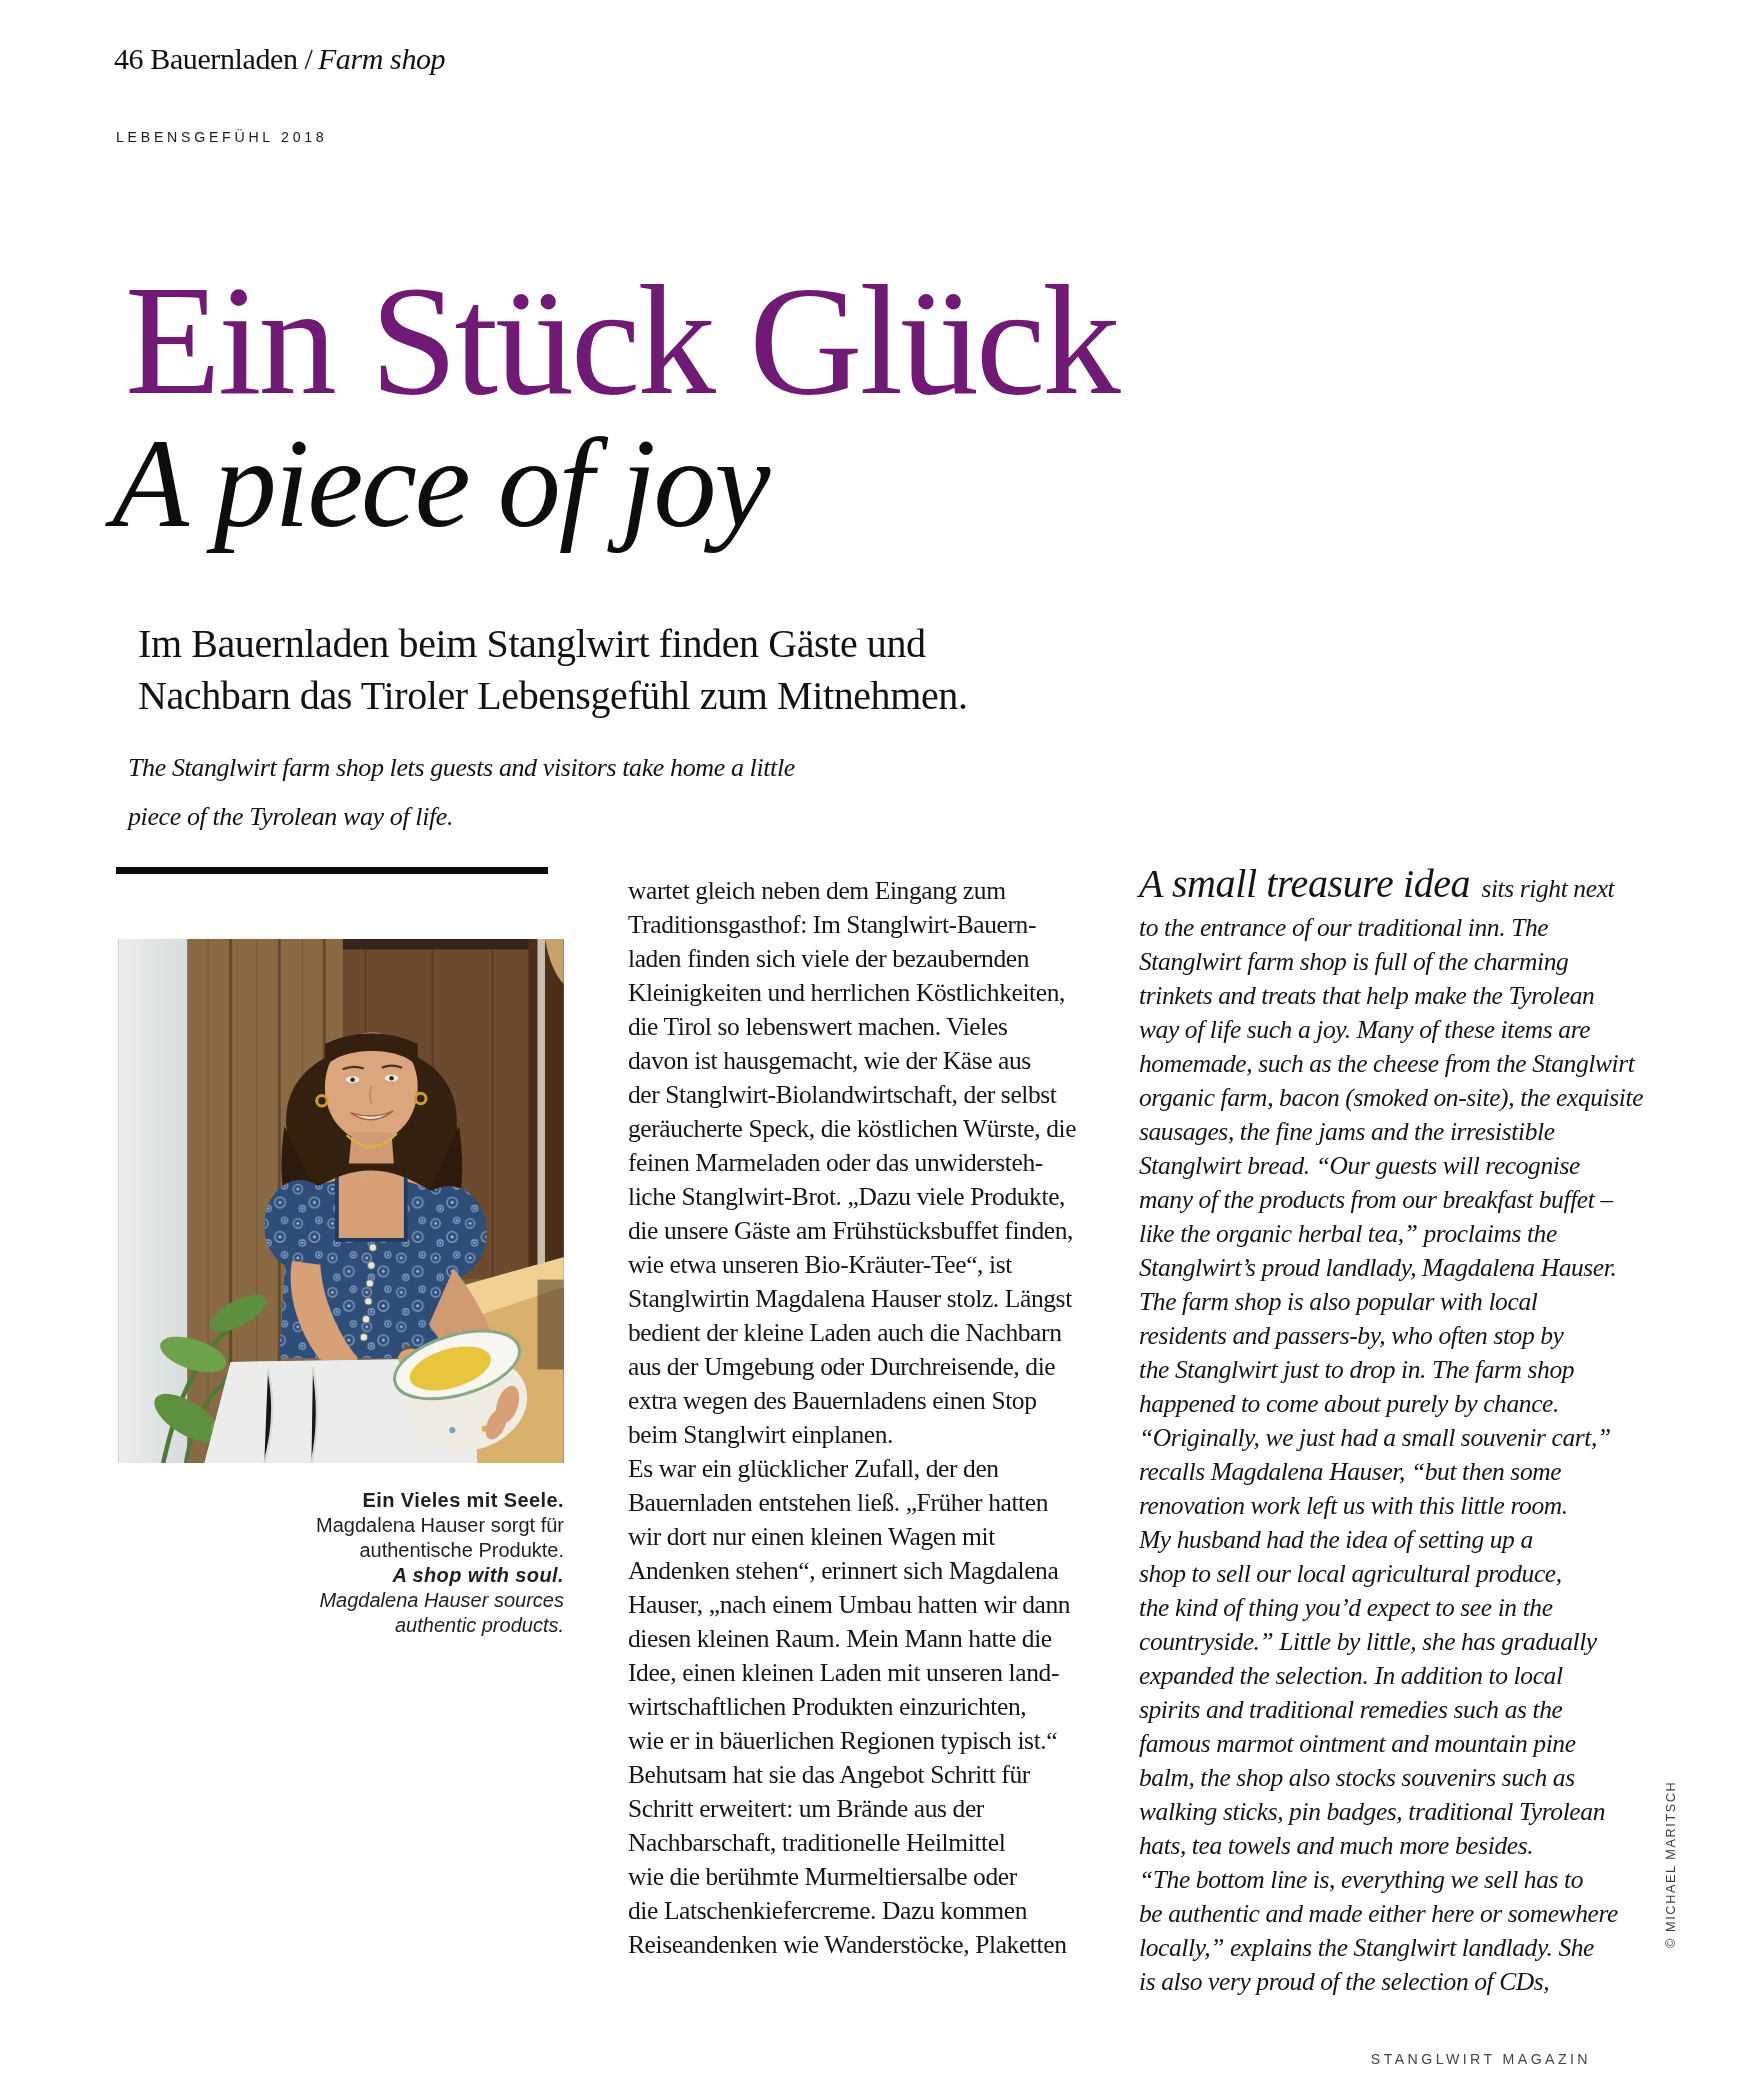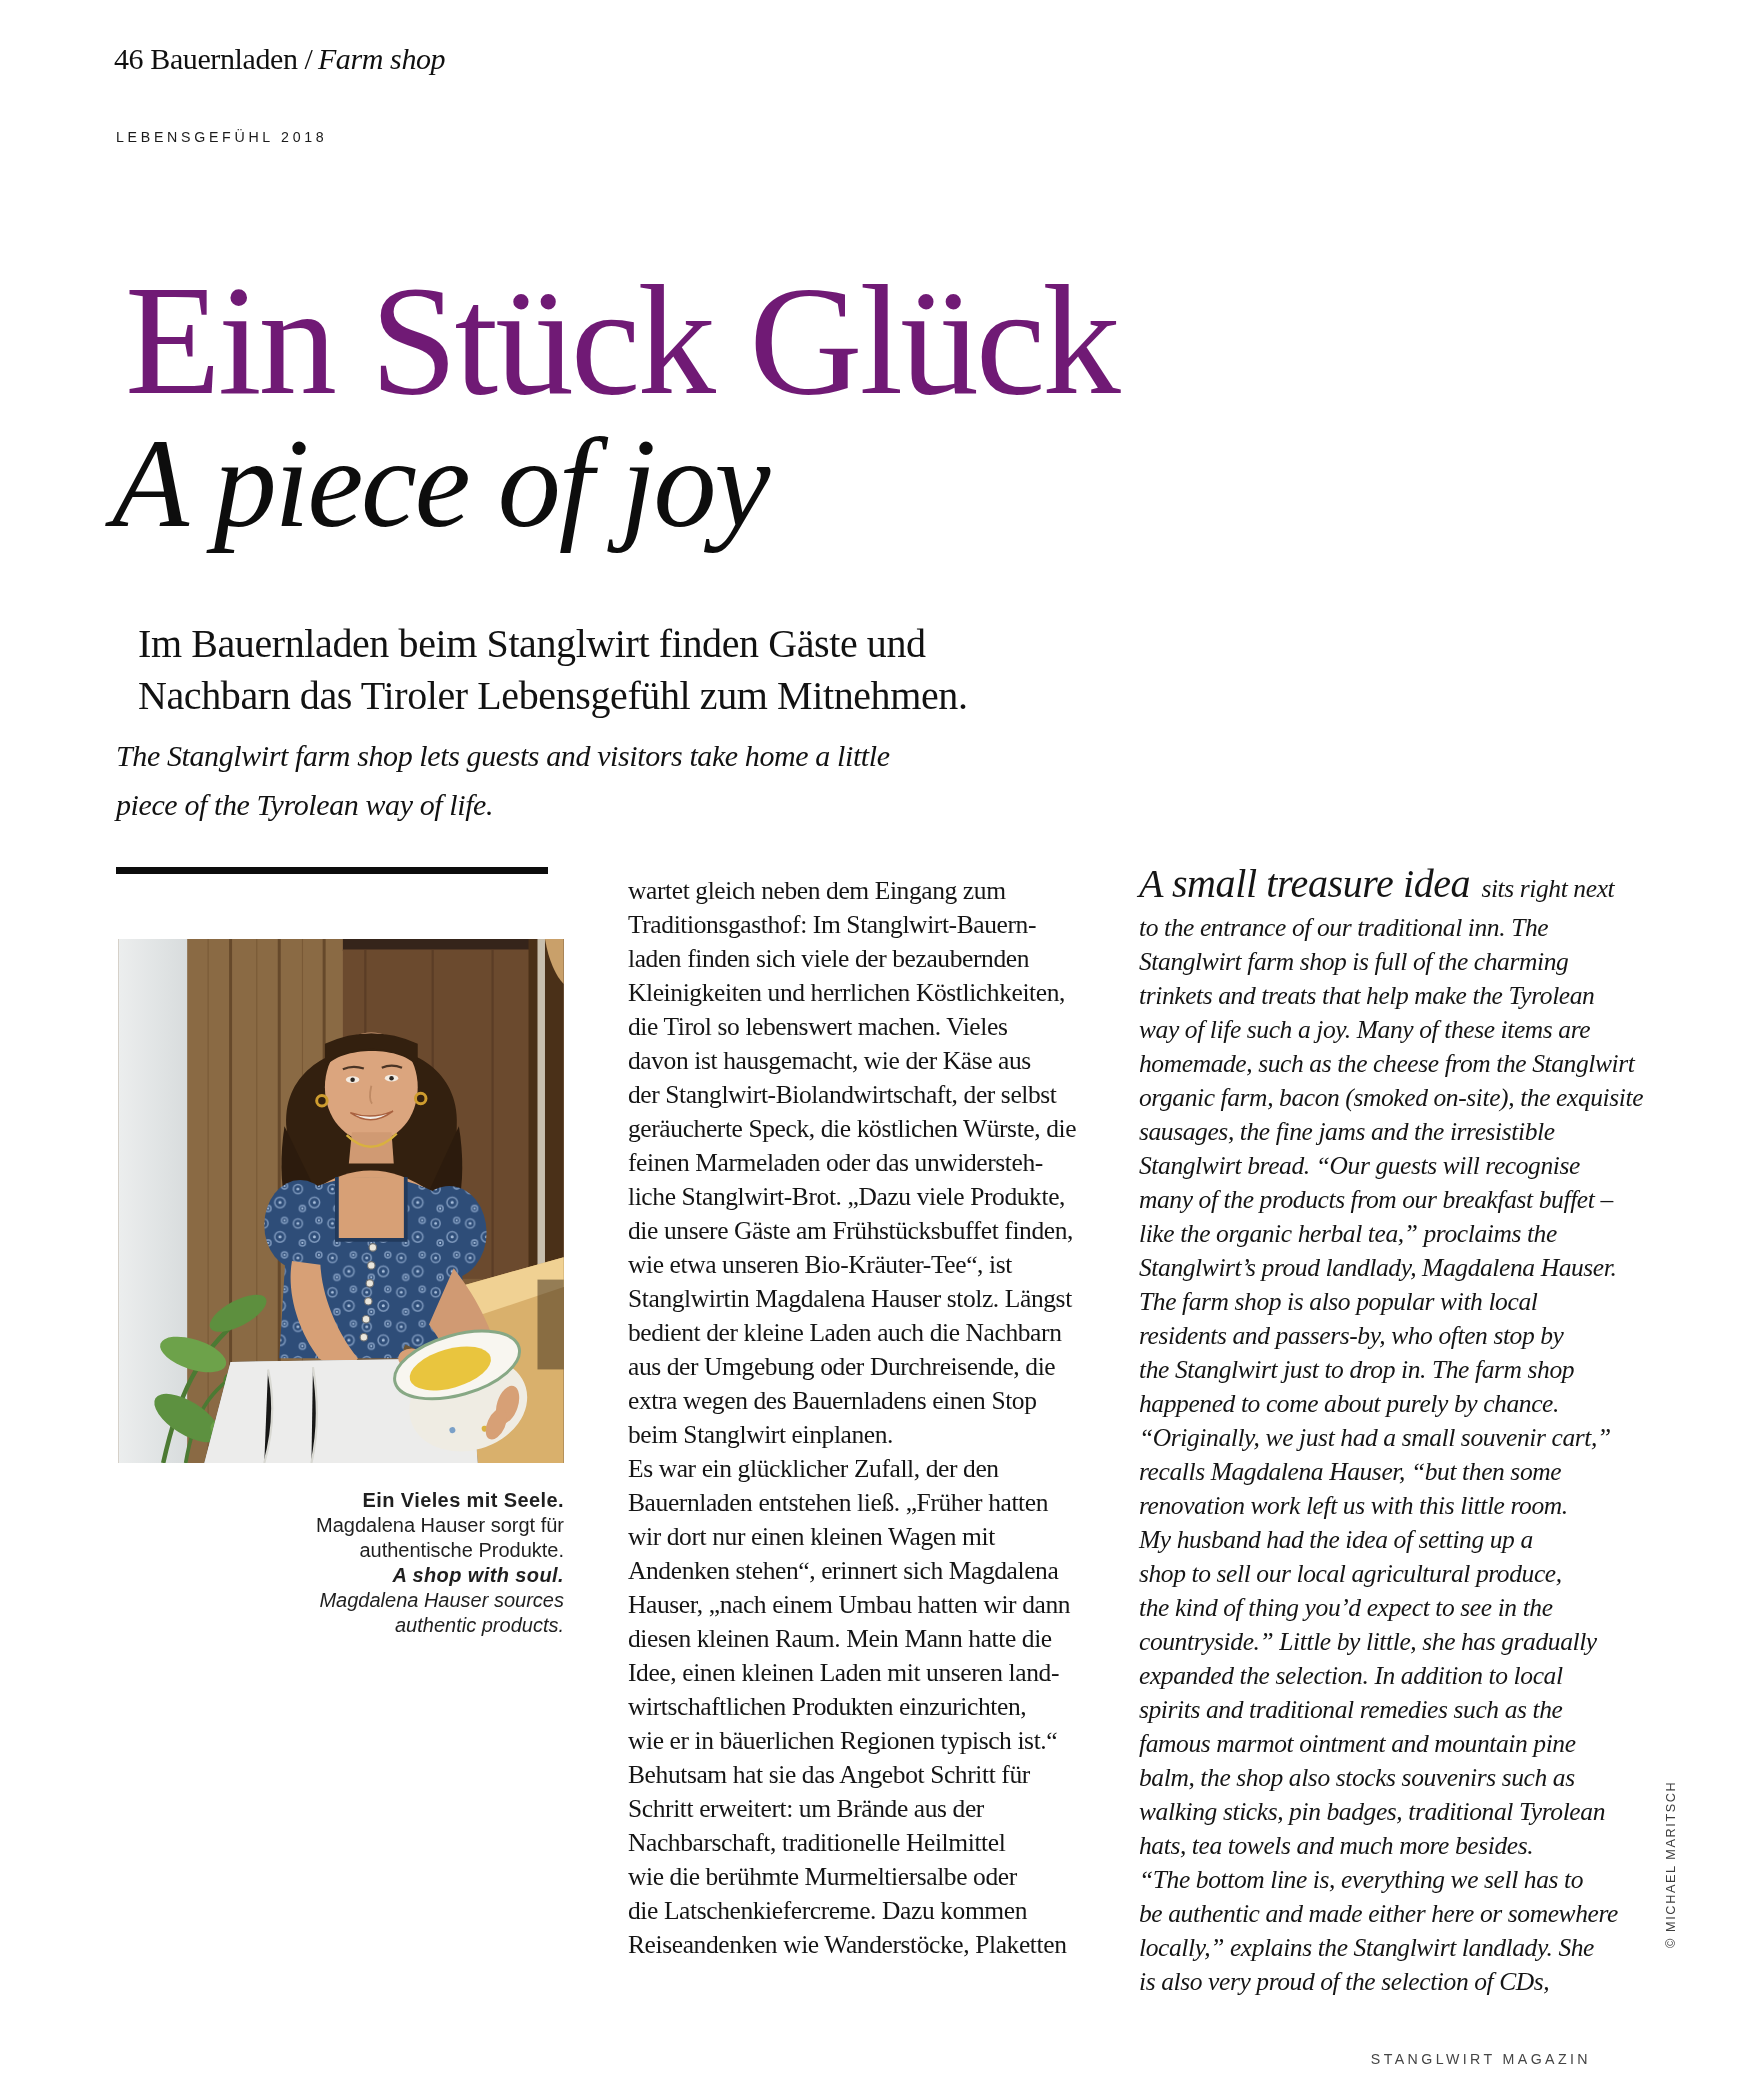--- a/index.html
+++ b/index.html
@@ -14,22 +14,22 @@
 
   
   .title-de{position:absolute;left:109px;top:246px;font-size:157px;line-height:1;
             letter-spacing:-3px;color:#701a75;white-space:nowrap;font-weight:normal;margin:16px;}
   .title-en{position:absolute;left:112px;top:421px;font-size:126px;line-height:1;font-style:italic;
             letter-spacing:-2.2px;color:#0d0d0d;white-space:nowrap;font-weight:normal;margin:0;}
 
   
   .lead-de{position:absolute;left:128px;top:608px;font-size:40px;line-height:52px;letter-spacing:-0.4px;
            color:#121212;white-space:pre-line;margin:10px;}
-  .lead-en{position:absolute;left:112px;top:727px;font-size:30px;line-height:49px;letter-spacing:-0.4px;
-           font-style:italic;color:#121212;white-space:pre-line;margin:4px;}
+  .lead-en{position:absolute;left:112px;top:727px;font-size:26px;line-height:49px;letter-spacing:-0.4px;
+           font-style:italic;color:#121212;white-space:pre-line;margin:16px;}
 
   
   .rule{position:absolute;left:116px;top:867px;width:432px;height:6.7px;background:#0c0c0c;}
   .photo{position:absolute;left:118px;top:939px;width:446px;height:524px;display:block;}
   .caption{position:absolute;left:225px;top:1488px;width:339px;text-align:right;
            font-family:"Liberation Sans",sans-serif;color:#1f1f1f;}
   .caption div{font-size:20px;line-height:25px;white-space:pre-line;}
   .cap-bold{font-weight:bold;letter-spacing:0.4px;}
   .cap-it{font-style:italic;}
   .cap-boldit{font-weight:bold;font-style:italic;letter-spacing:0.4px;}

